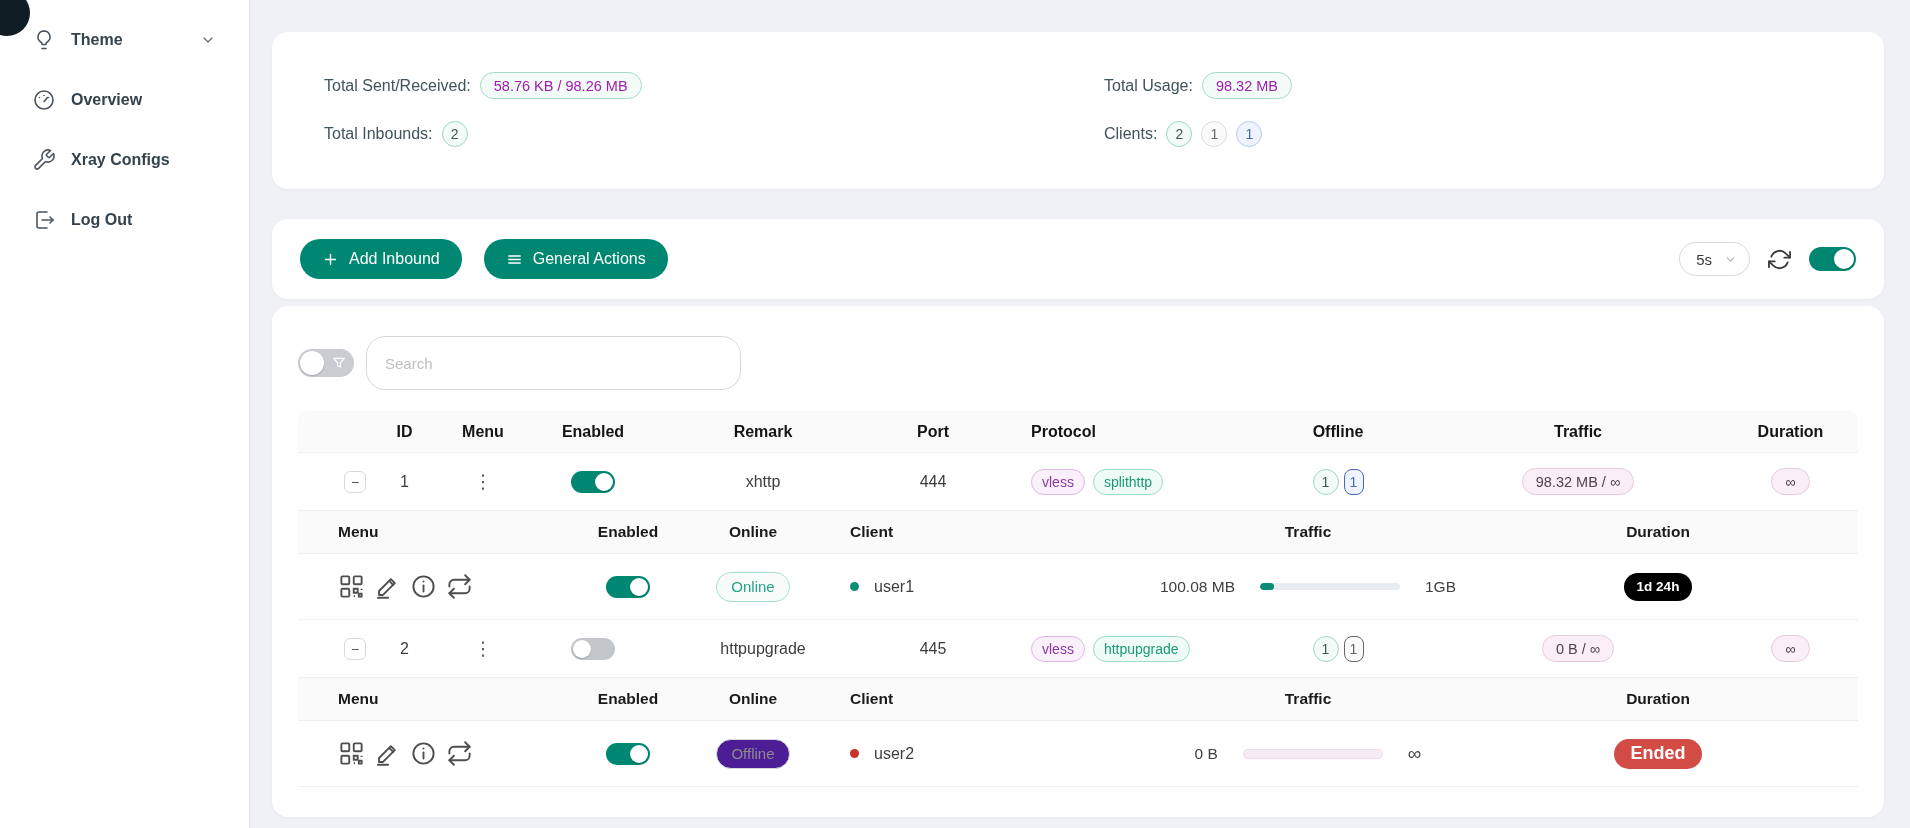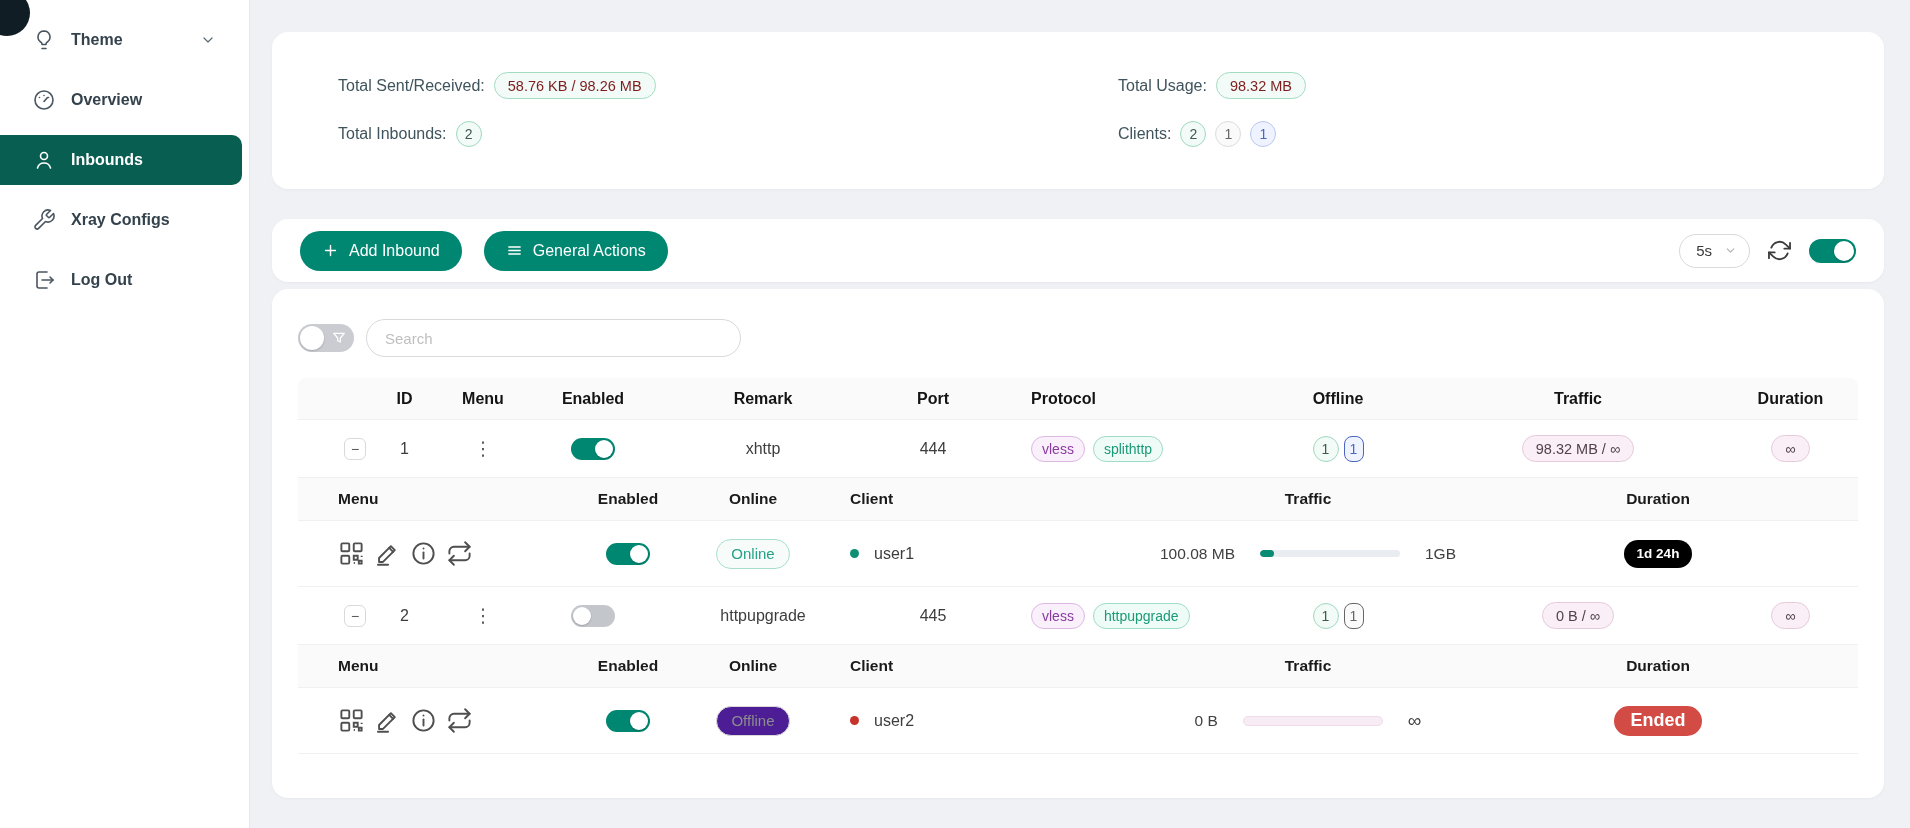--- a/index.html
+++ b/index.html
@@ -28,41 +28,41 @@
   .side-item .sicon{ width:24px; height:24px; margin-right:15px; color:#4a5560; flex:0 0 auto;}
   .side-item .sicon svg{ width:100%; height:100%; display:block;}
   .side-item.active{ background:#085e51; color:#fff; }
   .side-item.active .sicon{ color:#fff; }
   .side-chevron{ margin-left:auto; margin-right:26px; width:16px; height:16px; color:#5a6a74;}
   .side-chevron svg{width:100%;height:100%;display:block;}
   
   .main{ position:absolute; left:250px; top:0; right:0; bottom:0; padding:32px 26px 0 22px; }
   .card{ background:#fff; border-radius:16px; box-shadow:0 1px 3px rgba(15,23,42,.04); }
   
-  .stats-card{ height:157px; padding:40px 0 0 66px; }
+  .stats-card{ height:157px; padding:40px 0 0 52px; }
   .stats-grid{ display:grid; grid-template-columns:780px 1fr; row-gap:21px; }
   .stat-line{ display:flex; align-items:center; gap:9px; font-size:16px; color:#3f545c; height:27px;}
   .tag{
     display:inline-flex; align-items:center; justify-content:center;
     height:27px; padding:0 13px; border-radius:14px; font-size:14.5px; border:1px solid; white-space:nowrap;
   }
-  .tag-green{ background:#f2fbf7; border-color:#a3dcc3; color:#7f1d1d; }
+  .tag-green{ background:#f2fbf7; border-color:#a3dcc3; color:#a21caf; }
   .num{
     display:inline-flex; align-items:center; justify-content:center;
     width:26px; height:26px; border-radius:50%; font-size:14px; border:1px solid;
   }
   .num-green{ background:#f2fbf7; border-color:#9ed9bd; color:#42584e; }
   .num-gray{ background:#fafafa; border-color:#dcdcdc; color:#666; }
   .num-blue{ background:#eef3ff; border-color:#b9c8f0; color:#4a66c0; }
   .num-rect{
     display:inline-flex; align-items:center; justify-content:center;
     min-width:20px; height:26px; padding:0 5px; border-radius:8px; font-size:14px; border:1px solid;
   }
   
-  .toolbar-card{ height:63px; margin-top:30px; display:flex; align-items:center; padding:0 28px; }
+  .toolbar-card{ height:80px; margin-top:30px; display:flex; align-items:center; padding:0 28px; }
   .btn{
     display:inline-flex; align-items:center; gap:10px; height:40px; padding:0 22px;
     border:none; border-radius:20px; background:#008771; color:#fff; font-size:16px;
     font-family:"Liberation Sans", sans-serif; cursor:pointer;
   }
   .btn + .btn{ margin-left:22px; }
   .btn .bicon{ width:17px; height:17px; }
   .btn .bicon svg{ width:100%; height:100%; display:block; }
   .toolbar-right{ margin-left:auto; display:flex; align-items:center; gap:18px; }
   .select{
@@ -93,21 +93,21 @@
   .filter-switch{
     position:relative; width:56px; height:28px; border-radius:14px; background:#caccd2; cursor:pointer; flex:0 0 auto;
   }
   .filter-switch::after{
     content:''; position:absolute; top:2px; left:2px; width:24px; height:24px; border-radius:50%;
     background:#fff; box-shadow:0 1px 2px rgba(0,0,0,.2);
   }
   .filter-switch .ficon{ position:absolute; right:7px; top:6px; width:16px; height:16px; }
   .filter-switch .ficon svg{ width:100%; height:100%; display:block; }
   .search-input{
-    width:375px; height:38px; border:1px solid #d9d9d9; border-radius:19px; padding:0 18px;
+    width:375px; height:54px; border:1px solid #d9d9d9; border-radius:19px; padding:0 18px;
     font-size:15px; color:#333; outline:none; font-family:"Liberation Sans", sans-serif;
   }
   .search-input::placeholder{ color:#bfbfbf; }
   
   .table{ margin-top:21px; width:1560px; }
   .g-main{ display:grid; grid-template-columns:68px 77px 80px 140px 200px 140px 240px 190px 290px 135px; align-items:center; }
   .g-sub{ display:grid; grid-template-columns:220px 140px 110px 230px 100px 340px 80px 200px 1fr; align-items:center; padding-left:40px; }
   .t-head{ height:42px; background:#fafafa; border-radius:8px 8px 0 0; font-weight:700; font-size:16px; color:#141414; border-bottom:1px solid #f0f0f0;}
   .t-subhead{ height:43px; background:#fafafa; font-weight:700; font-size:15.5px; color:#1a1a1a; border-bottom:1px solid #f0f0f0;}
   .t-row{ height:58px; border-bottom:1px solid #f0f0f0; background:#fff; }
@@ -174,29 +174,20 @@
   <div class="side-item">
     <span class="sicon">
       <svg viewBox="0 0 24 24" fill="none" stroke="currentColor" stroke-width="1.6" stroke-linecap="round">
           <circle cx="12" cy="12" r="9"></circle>
           <path d="M12 13.5l3.5-4"></path>
           <path d="M7.5 9.5v.01M12 7.5v.01M16.5 9.5v.01"></path>
         </svg>
     </span>
     <span>Overview</span>
   </div>
-  <div class="side-item active">
-    <span class="sicon">
-      <svg viewBox="0 0 24 24" fill="none" stroke="currentColor" stroke-width="1.6" stroke-linecap="round" stroke-linejoin="round">
-          <circle cx="12" cy="8" r="3.5"></circle>
-          <path d="M5.5 20c.8-3.2 3.4-5 6.5-5s5.7 1.8 6.5 5"></path>
-        </svg>
-    </span>
-    <span>Inbounds</span>
-  </div>
   <div class="side-item">
     <span class="sicon">
       <svg viewBox="0 0 24 24" fill="none" stroke="currentColor" stroke-width="1.6" stroke-linecap="round" stroke-linejoin="round">
           <path d="M14.7 6.3a1 1 0 0 0 0 1.4l1.6 1.6a1 1 0 0 0 1.4 0l3.77-3.77a6 6 0 0 1-7.94 7.94l-6.91 6.91a2.12 2.12 0 0 1-3-3l6.91-6.91a6 6 0 0 1 7.94-7.94l-3.76 3.76z"></path>
         </svg>
     </span>
     <span>Xray Configs</span>
   </div>
   <div class="side-item">
     <span class="sicon">

